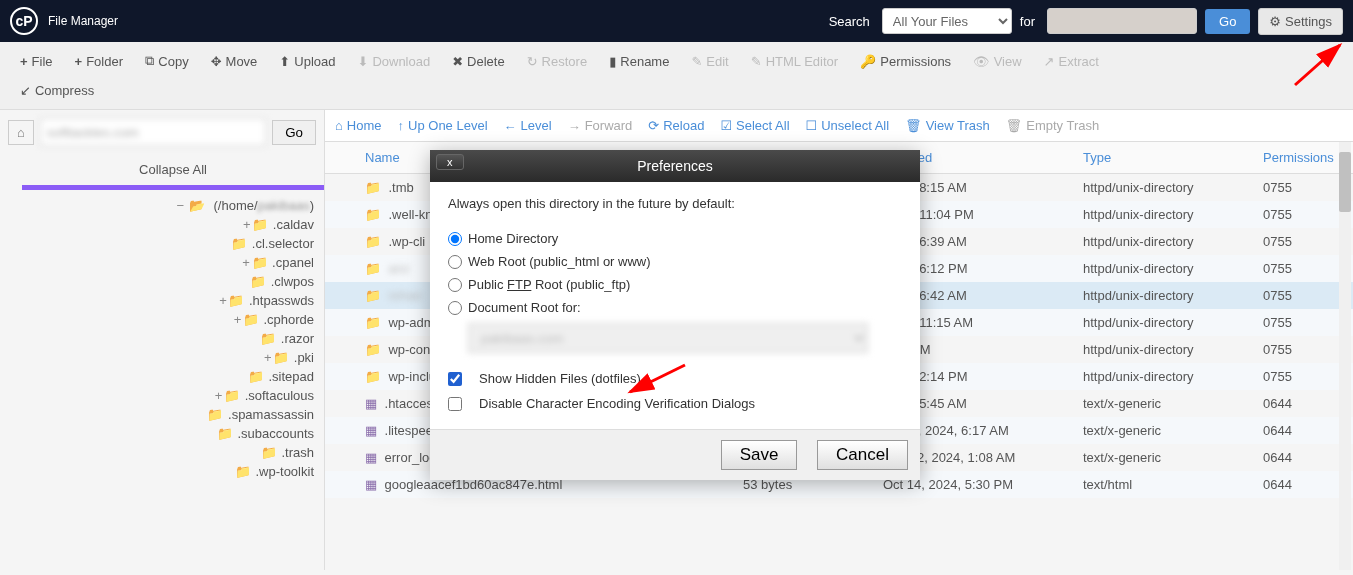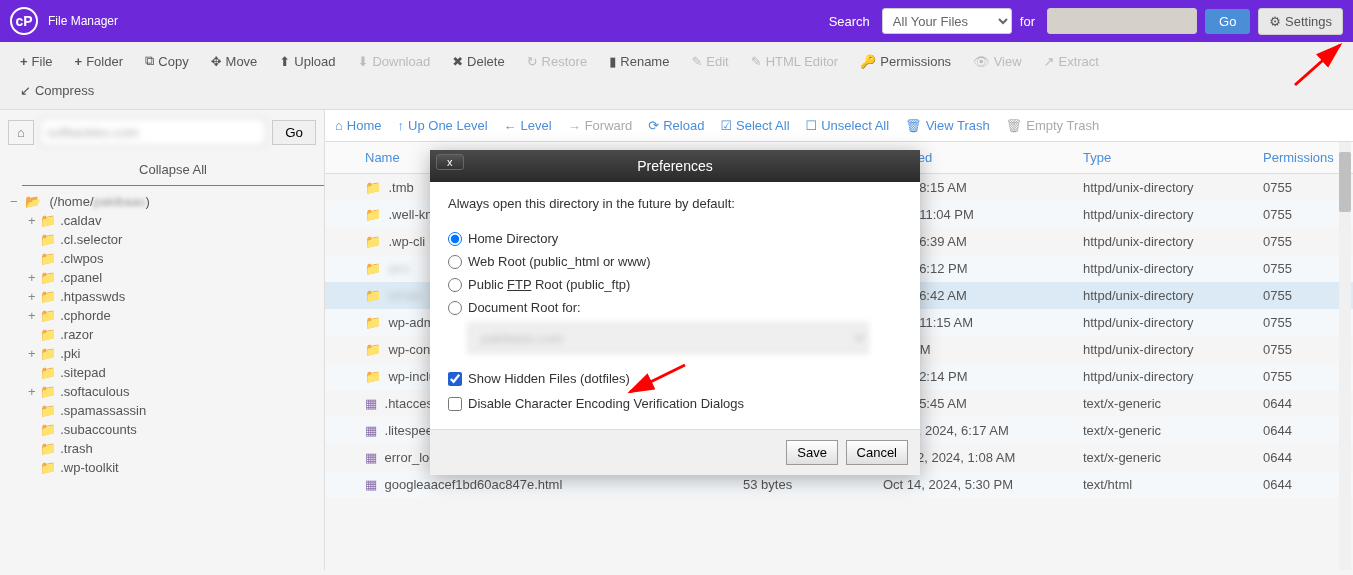--- a/index.html
+++ b/index.html
@@ -1,39 +1,39 @@
 <!DOCTYPE html>
 <html><head>
 <meta charset="utf-8">
 <style>
 * { box-sizing: border-box; margin: 0; padding: 0; }
 body { font-family: Arial, sans-serif; font-size: 13px; background: #f5f5f5; width: 1353px; height: 575px; overflow: hidden; position: relative; }
-.header { background: #6d28d9; height: 42px; display: flex; align-items: center; padding: 0 10px; color: #fff; justify-content: flex-end; }
+.header { background: #0f172a; height: 42px; display: flex; align-items: center; padding: 0 10px; color: #fff; justify-content: flex-end; }
 .logo { width: 28px; height: 28px; border: 2px solid #fff; border-radius: 50%; display: flex; align-items: center; justify-content: center; font-weight: bold; font-size: 14px; margin-right: 10px; }
 .title { font-size: 12px; font-weight: 300; }
 .header-right { margin-left: auto; display: flex; align-items: center; gap: 8px; }
 .header-right label { color: #fff; margin-right: 4px; }
 .header select, .header input[type=text] { height: 26px; border: 1px solid #ccc; border-radius: 3px; padding: 0 6px; background: #fff; font-size: 13px; }
 .header select { width: 130px; color: #666; }
 .header input.search-for { width: 150px; background: #d6d0cb; }
 .btn-go { background: #4a8ed8; color: #fff; border: none; padding: 5px 14px; border-radius: 3px; font-size: 13px; }
 .btn-settings { background: #e8e8e8; color: #555; border: 1px solid #ccc; padding: 5px 10px; border-radius: 3px; font-size: 13px; display: flex; align-items: center; gap: 4px; }
 
 .toolbar { background: #f0f0f0; padding: 5px 10px; border-bottom: 1px solid #ddd; display: flex; flex-wrap: wrap; gap: 2px; }
 .toolbar-btn { background: none; border: none; padding: 6px 10px; color: #555; font-size: 13px; display: flex; align-items: center; gap: 4px; cursor: pointer; }
 .toolbar-btn.disabled { color: #bbb; }
 
 .main { display: flex; height: calc(100% - 115px); }
 .sidebar { width: 325px; border-right: 1px solid #ddd; background: #f5f5f5; overflow: hidden; display: flex; flex-direction: column; }
 .sidebar-top { padding: 8px; display: flex; gap: 6px; align-items: center; }
 .sidebar-top input { flex: 1; height: 28px; border: 1px solid #ccc; padding: 0 6px; background: #fff; color: #aaa; }
 .sidebar-top .btn-go2 { border: 1px solid #ccc; background: #f0f0f0; padding: 4px 12px; }
 .sidebar-top .home-ic { border: 1px solid #ccc; padding: 4px 8px; color: #777; }
-.collapse-all { text-align: center; padding: 8px; color: #555; border-bottom: 1px solid #8b5cf6; margin-left: 22px; }
-.tree { padding: 6px 10px; overflow-y: auto; flex: 1; }
+.collapse-all { text-align: center; padding: 8px; color: #555; border-bottom: 5px solid #8b5cf6; margin-left: 22px; }
+.tree { padding: 6px 10px; overflow-y: auto; flex: 1; text-align: right; }
 .tree-item { padding: 2px 0; color: #555; white-space: nowrap; }
 .tree-item .fld { color: #eab14d; margin-right: 4px; }
 .tree-item .fld-open { color: #eab14d; margin-right: 4px; }
 .tree-item .exp { color: #888; margin-right: 2px; cursor: pointer; display: inline-block; width: 10px; }
 .tree-item.root { color: #555; }
 .tree-item.root .blurred { filter: blur(2px); color: #999; }
 .tree-lvl1 { padding-left: 18px; }
 
 .content { flex: 1; display: flex; flex-direction: column; position: relative; }
 .content-toolbar { padding: 8px 10px; display: flex; gap: 16px; border-bottom: 1px solid #ddd; background: #fff; }
@@ -53,24 +53,24 @@
 .scroll-thumb { position: absolute; right: 2px; top: 10px; width: 12px; height: 60px; background: #c0c0c0; border-radius: 2px; }
 
 .modal { position: absolute; left: 430px; top: 150px; width: 490px; background: #fff; box-shadow: 0 4px 20px rgba(0,0,0,0.3); z-index: 100; }
 .modal-header { background: linear-gradient(#4a4a4a, #2a2a2a); color: #fff; padding: 8px 12px; text-align: center; font-size: 14px; position: relative; }
 .modal-close { position: absolute; left: 6px; top: 4px; background: linear-gradient(#555,#333); color: #fff; border: 1px solid #666; border-radius: 3px; padding: 1px 10px; font-size: 11px; cursor: pointer; }
 .modal-body { padding: 14px 18px; max-height: 280px; overflow-y: auto; }
 .modal-body p { color: #333; margin-bottom: 16px; font-size: 13px; }
 .radio-row { display: flex; align-items: center; gap: 6px; padding: 4px 0; color: #333; font-size: 13px; }
 .radio-row input[type=radio] { width: 14px; height: 14px; }
 .doc-select { margin-left: 20px; width: 400px; height: 30px; border: 1px solid #ccc; margin-top: 4px; color: #aaa; padding: 0 8px; }
-.check-row { display: flex; align-items: center; gap: 6px; padding: 4px 0; margin-top: 14px; color: #333; font-size: 13px; }
+.check-row { display: flex; align-items: center; gap: 17px; padding: 4px 0; margin-top: 14px; color: #333; font-size: 13px; }
 .check-row input[type=checkbox] { width: 14px; height: 14px; accent-color: #2060d0; }
 .modal-footer { padding: 10px 12px; text-align: right; background: #f0f0f0; border-top: 1px solid #ddd; }
-.modal-footer button { border: 1px solid #999; background: linear-gradient(#fff,#e0e0e0); padding: 4px 10px; font-size: 13px; margin-left: 4px; cursor: pointer; }
+.modal-footer button { border: 1px solid #999; background: linear-gradient(#fff,#e0e0e0); padding: 4px 18px; font-size: 17px; margin-left: 16px; cursor: pointer; }
 
 .arrow1 { position: absolute; top: 40px; left: 1290px; z-index: 200; }
 .arrow2 { position: absolute; top: 360px; left: 620px; z-index: 200; }
 .blurred-text { filter: blur(3px); color: #bbb; }
 </style>
 </head>
 <body>
 
 <div class="header">
   <div class="logo">cP</div>
@@ -161,22 +161,22 @@
     <div class="collapse-all">Collapse All</div>
     <div class="tree">
       <div class="tree-item root">
         <span class="exp">−</span>
         <span class="fld-open">📂</span>
         <span>(/home/</span><span class="blurred">pakibaas</span><span>)</span>
       </div>
       <div id="tree-items">
           <div class="tree-item tree-lvl1"><span class="exp">+</span><span class="fld">📁</span><span>.caldav</span></div>
           <div class="tree-item tree-lvl1"><span class="exp"></span><span class="fld">📁</span><span>.cl.selector</span></div>
+          <div class="tree-item tree-lvl1"><span class="exp">+</span><span class="fld">📁</span><span>.cpanel</span></div>
           <div class="tree-item tree-lvl1"><span class="exp"></span><span class="fld">📁</span><span>.clwpos</span></div>
-          <div class="tree-item tree-lvl1"><span class="exp">+</span><span class="fld">📁</span><span>.cpanel</span></div>
           <div class="tree-item tree-lvl1"><span class="exp">+</span><span class="fld">📁</span><span>.htpasswds</span></div>
           <div class="tree-item tree-lvl1"><span class="exp">+</span><span class="fld">📁</span><span>.cphorde</span></div>
           <div class="tree-item tree-lvl1"><span class="exp"></span><span class="fld">📁</span><span>.razor</span></div>
           <div class="tree-item tree-lvl1"><span class="exp">+</span><span class="fld">📁</span><span>.pki</span></div>
           <div class="tree-item tree-lvl1"><span class="exp"></span><span class="fld">📁</span><span>.sitepad</span></div>
           <div class="tree-item tree-lvl1"><span class="exp">+</span><span class="fld">📁</span><span>.softaculous</span></div>
           <div class="tree-item tree-lvl1"><span class="exp"></span><span class="fld">📁</span><span>.spamassassin</span></div>
           <div class="tree-item tree-lvl1"><span class="exp"></span><span class="fld">📁</span><span>.subaccounts</span></div>
           <div class="tree-item tree-lvl1"><span class="exp"></span><span class="fld">📁</span><span>.trash</span></div>
           <div class="tree-item tree-lvl1"><span class="exp"></span><span class="fld">📁</span><span>.wp-toolkit</span></div>

